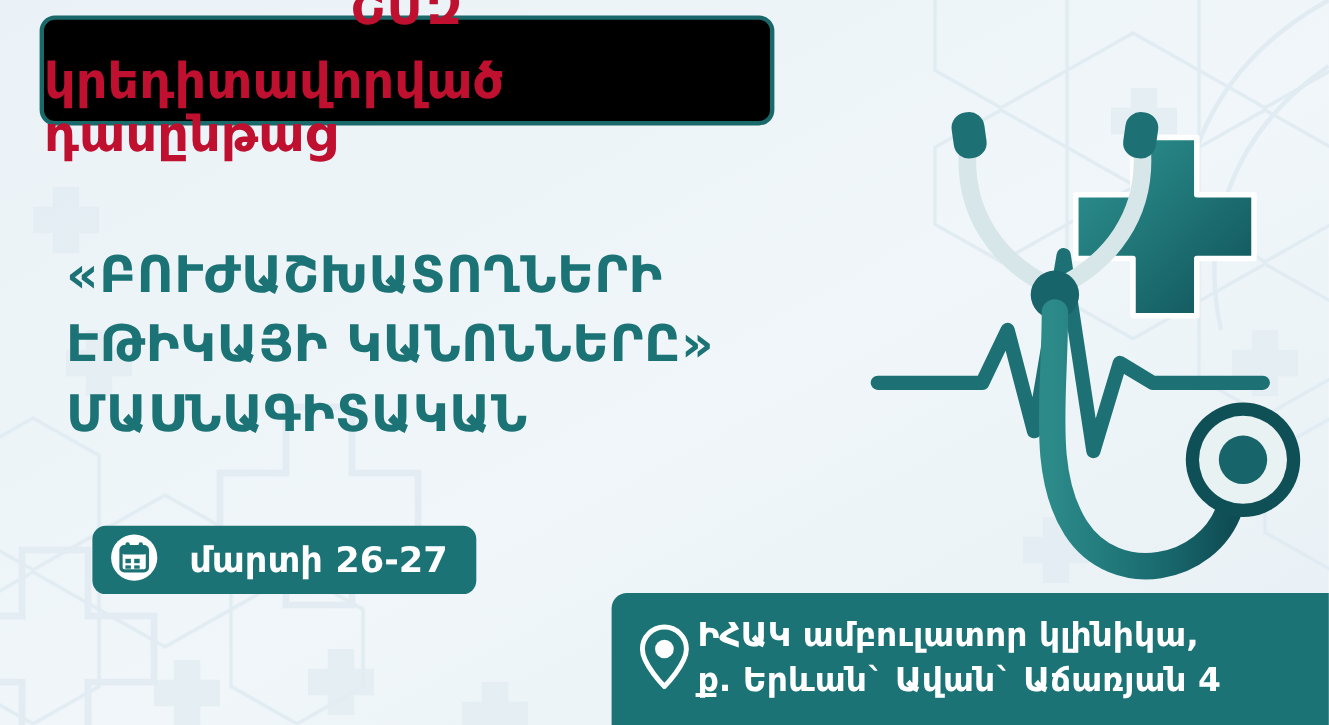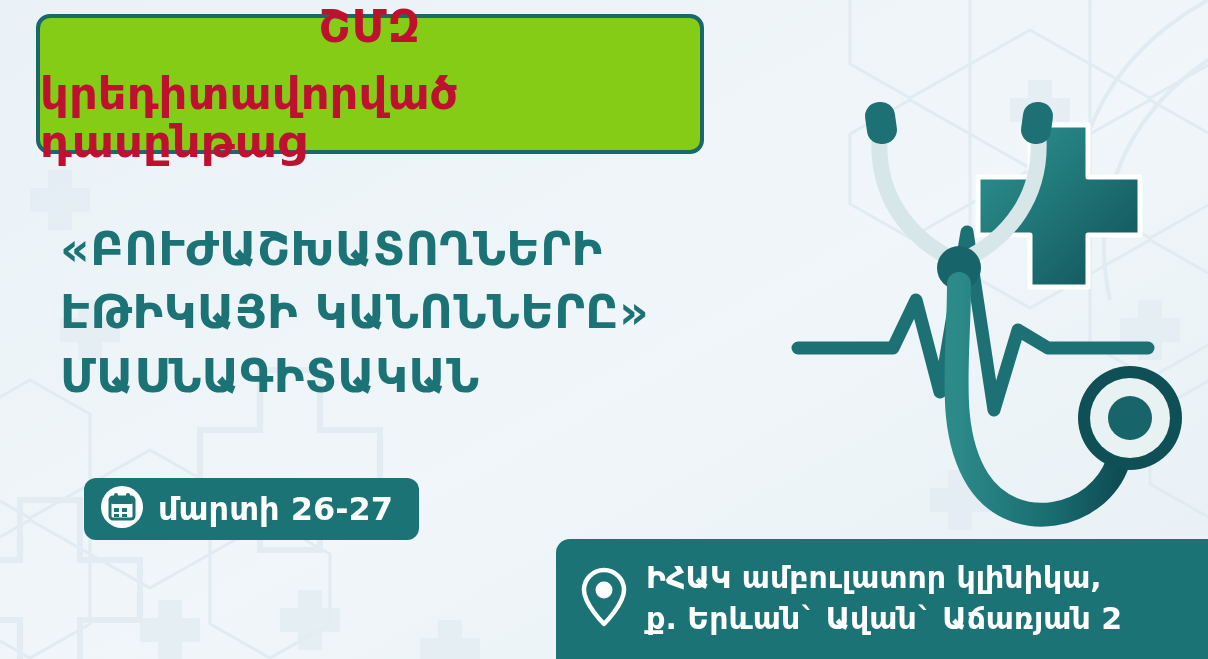--- a/index.html
+++ b/index.html
@@ -26,22 +26,22 @@
     opacity: 1;
   }
   .bg-pattern svg { display: block; }
 
   
   .title-plaque {
     position: absolute;
     left: 36px;
     top: 14px;
     width: 668px;
-    height: 140px;
-    background: #84cc16;
+    height: 100px;
+    background: #000000;
     border: 4px solid #19696b;
     border-radius: 14px;
     box-sizing: border-box;
     display: flex;
     flex-direction: column;
     align-items: center;
     justify-content: center;
     gap: 20px;
   }
   .title-line1 {
@@ -79,21 +79,21 @@
   .date-pill {
     position: absolute;
     left: 84px;
     top: 478px;
     height: 62px;
     background: #1c7375;
     border-radius: 12px;
     display: flex;
     align-items: center;
     padding: 0 26px 0 16px;
-    gap: 14px;
+    gap: 28px;
     box-sizing: border-box;
   }
   .date-text {
     color: #ffffff;
     font-size: 32px;
     font-weight: bold;
     font-family: "DejaVu Sans", sans-serif;
     white-space: nowrap;
   }
 
@@ -102,21 +102,21 @@
     position: absolute;
     left: 556px;
     top: 539px;
     width: 652px;
     height: 120px;
     background: #1c7375;
     border-radius: 14px 0 0 0;
     display: flex;
     align-items: center;
     padding: 0 18px 0 22px;
-    gap: 16px;
+    gap: 4px;
     box-sizing: border-box;
   }
   .location-text {
     color: #ffffff;
     font-size: 30px;
     font-weight: bold;
     line-height: 1.36;
     font-family: "DejaVu Sans", sans-serif;
     white-space: nowrap;
   }
@@ -268,17 +268,17 @@
 
   <div class="location-pill">
     <span>
       <svg width="52" height="64" viewBox="0 0 52 64" xmlns="http://www.w3.org/2000/svg">
         <path d="M26,5 C15,5 6,14 6,25 C6,39 26,59 26,59 C26,59 46,39 46,25 C46,14 37,5 26,5 Z" fill="none" stroke="#ffffff" stroke-width="4.5" stroke-linejoin="round"></path>
         <circle cx="26" cy="25" r="8.5" fill="#ffffff"></circle>
       </svg>
     </span>
     <span class="location-text">
       <span>ԻՀԱԿ ամբուլատոր կլինիկա,</span><br>
-      <span>ք. Երևան` Ավան` Աճառյան 2</span>
+      <span>ք. Երևան` Ավան` Աճառյան 4</span>
     </span>
   </div>
 
 </div>
 
 </body></html>

